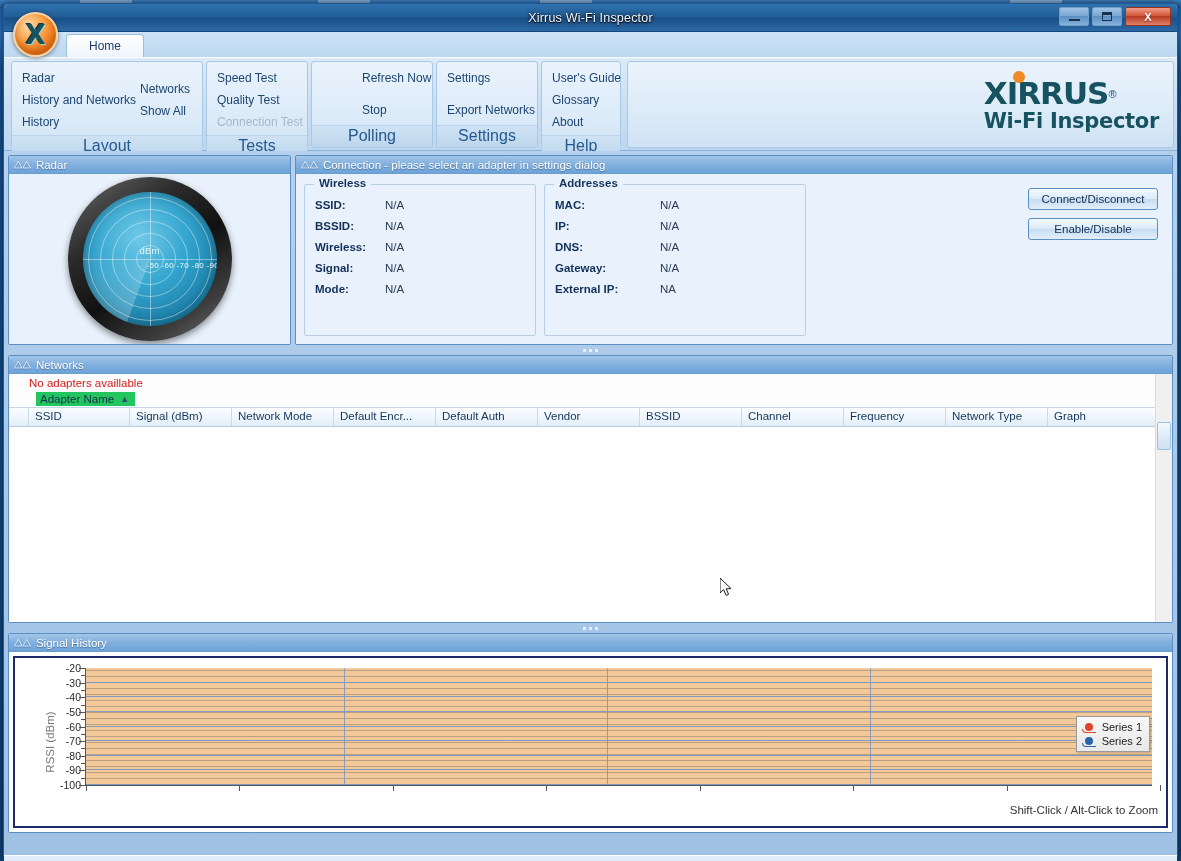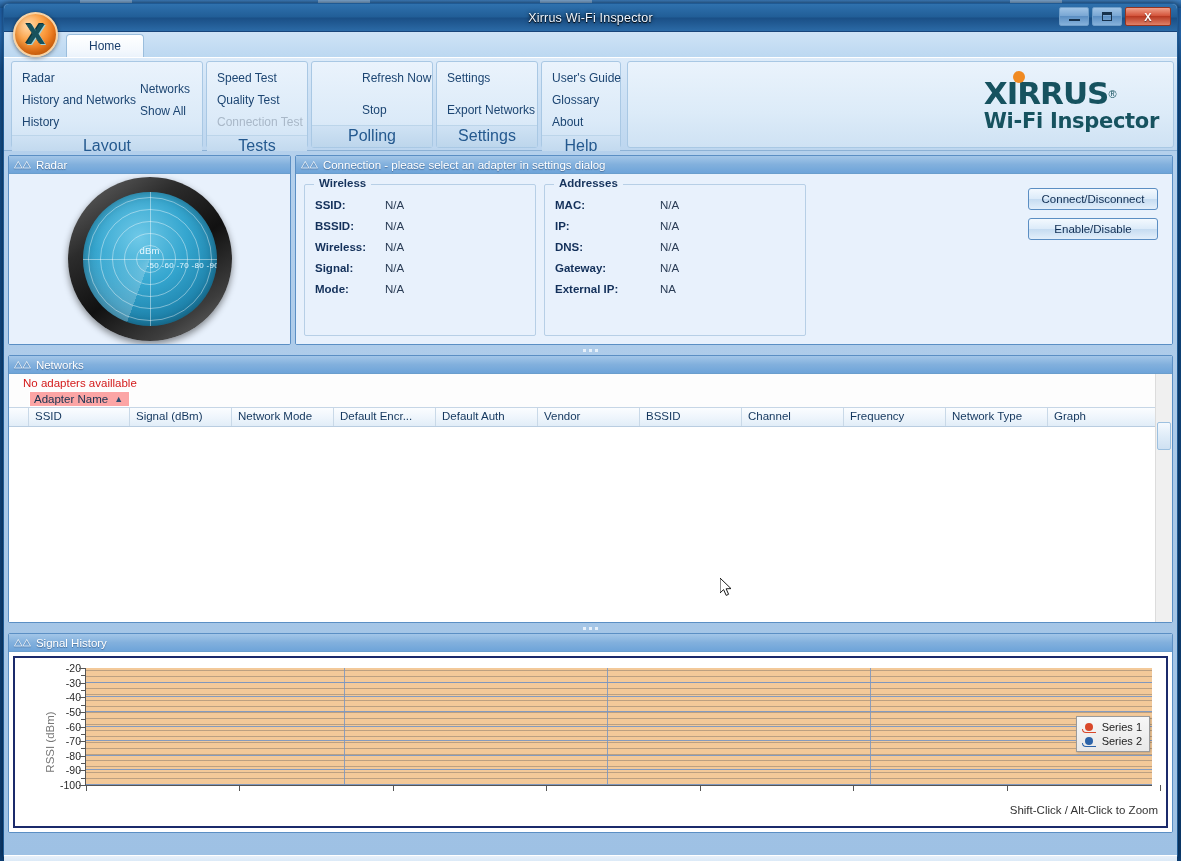--- a/index.html
+++ b/index.html
@@ -268,27 +268,27 @@
   .splitter {
     height: 10px; display: flex; align-items: center; justify-content: center;
     cursor: ns-resize;
   }
   .splitter .dots { display: flex; gap: 3px; }
   .splitter .dots i { width: 3px; height: 3px; background: #e6f0fa; display: block; }
 
   
   #net-panel { height: 268px; }
   #net-body { background: #ffffff; display: flex; flex-direction: column; }
-  #net-top { background: #fdfdfd; padding: 3px 6px 0 12px; }
+  #net-top { background: #fdfdfd; padding: 3px 6px 0 18px; }
   #no-adapters { color: #d31a1a; font-size: 11.5px; padding-left: 2px; }
   #adapter-dd {
     display: inline-flex; align-items: center; gap: 6px;
     margin: 1px 0 0 8px; padding: 1px 6px 1px 4px;
     font-size: 11.5px; color: #14304f;
-    background: #fca5a5; border: 1px solid #ffffff;
+    background: #22c55e; border: 1px solid #ffffff;
     cursor: pointer;
   }
   #adapter-dd .tri { color: #2b4c70; font-size: 9px; }
   #net-table { flex: 1; display: flex; flex-direction: column; background: #fff; }
   #net-header-row {
     display: flex; height: 20px;
     border-top: 1px solid #c6d6e6; border-bottom: 1px solid #b9cde1;
     background: linear-gradient(180deg,#fbfdff 0%, #eef5fc 55%, #e1edf8 100%);
   }
   .th {

